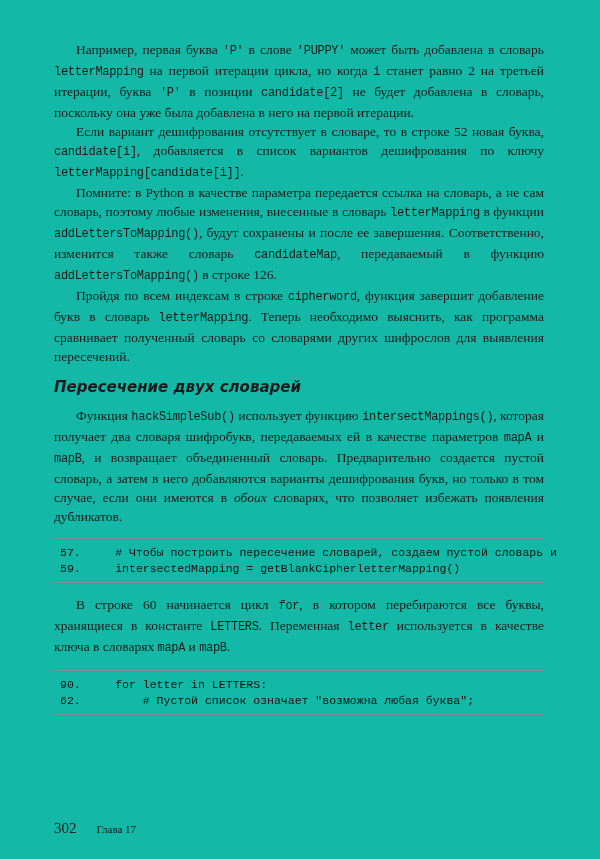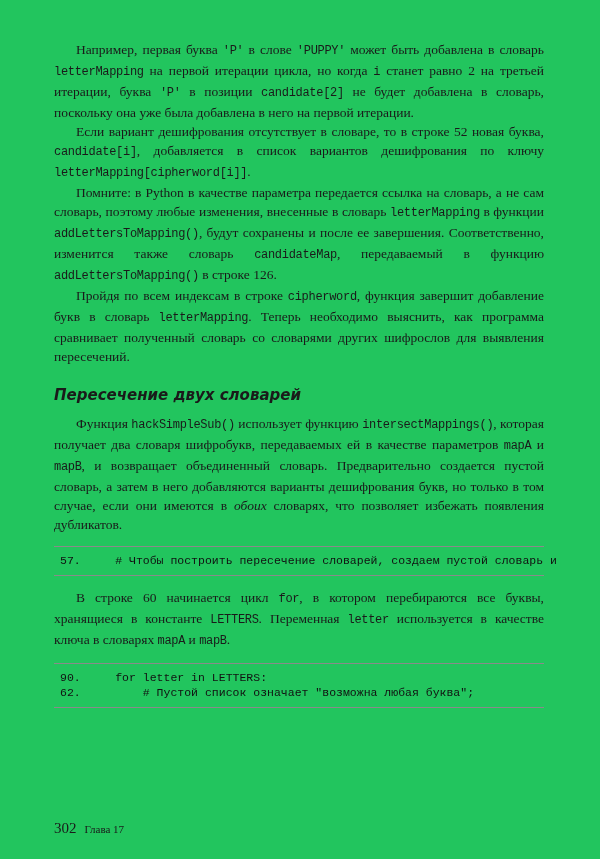--- a/index.html
+++ b/index.html
@@ -7,81 +7,81 @@
   body {
     width: 600px; height: 859px;
     font-family: "Liberation Serif", serif;
     color: #1a1a1a;
     overflow: hidden;
   }
   .page {
     position: relative;
     width: 600px; height: 859px;
     padding: 40px 56px 0 54px;
-    background: #22c55e;
+    background: #14b8a6;
   }
   .para {
     font-size: 13.5px;
     line-height: 19px;
     text-align: justify;
     text-indent: 22px;
   }
   .para .code {
     font-family: "Liberation Mono", monospace;
     font-size: 12px;
     letter-spacing: -0.3px;
   }
   .para .em { font-style: italic; }
   .section-heading {
     font-family: "DejaVu Sans", sans-serif;
     font-weight: bold;
     font-style: italic;
     font-size: 15px;
-    margin: 20px 0 10px 0;
+    margin: 12px 0 10px 0;
   }
   .code-block {
     border-top: 1px solid #8a8a8a;
     border-bottom: 1px solid #8a8a8a;
     margin: 12px 0 12px 0;
     padding: 6px 0 6px 6px;
     font-family: "Liberation Mono", monospace;
     font-size: 11.5px;
     line-height: 15.5px;
     white-space: pre;
     color: #111;
   }
   .footer {
     position: absolute;
     left: 54px;
     bottom: 22px;
     display: flex;
     align-items: baseline;
-    gap: 8px;
+    gap: 20px;
   }
   .footer .page-num { font-size: 15px; }
   .footer .chapter { font-size: 11px; }
 </style>
 </head>
 <body>
 
 <div class="page">
 
   <p class="para"><span>Например, первая буква </span><span class="code">'P'</span><span> в слове </span><span class="code">'PUPPY'</span><span> может быть добавлена в словарь </span><span class="code">letterMapping</span><span> на первой итерации цикла, но когда </span><span class="code">i</span><span> станет равно 2 на третьей итерации, буква </span><span class="code">'P'</span><span> в позиции </span><span class="code">candidate[2]</span><span> не будет добавлена в словарь, поскольку она уже была добавлена в него на первой итерации.</span></p>
 
-  <p class="para"><span>Если вариант дешифрования отсутствует в словаре, то в строке 52 новая буква, </span><span class="code">candidate[i]</span><span>, добавляется в список вариантов дешифрования по ключу </span><span class="code">letterMapping[cipherword[i]]</span><span>.</span></p>
+  <p class="para"><span>Если вариант дешифрования отсутствует в словаре, то в строке 52 новая буква, </span><span class="code">candidate[i]</span><span>, добавляется в список вариантов дешифрования по ключу </span><span class="code">letterMapping[candidate[i]]</span><span>.</span></p>
 
   <p class="para"><span>Помните: в Python в качестве параметра передается ссылка на словарь, а не сам словарь, поэтому любые изменения, внесенные в словарь </span><span class="code">letterMapping</span><span> в функции </span><span class="code">addLettersToMapping()</span><span>, будут сохранены и после ее завершения. Соответственно, изменится также словарь </span><span class="code">candidateMap</span><span>, передаваемый в функцию </span><span class="code">addLettersToMapping()</span><span> в строке 126.</span></p>
 
   <p class="para"><span>Пройдя по всем индексам в строке </span><span class="code">cipherword</span><span>, функция завершит добавление букв в словарь </span><span class="code">letterMapping</span><span>. Теперь необходимо выяснить, как программа сравнивает полученный словарь со словарями других шифрослов для выявления пересечений.</span></p>
 
   <h2 class="section-heading">Пересечение двух словарей</h2>
 
   <p class="para"><span>Функция </span><span class="code">hackSimpleSub()</span><span> использует функцию </span><span class="code">intersectMappings()</span><span>, которая получает два словаря шифробукв, передаваемых ей в качестве параметров </span><span class="code">mapA</span><span> и </span><span class="code">mapB</span><span>, и возвращает объединенный словарь. Предварительно создается пустой словарь, а затем в него добавляются варианты дешифрования букв, но только в том случае, если они имеются в </span><span class="em">обоих</span><span> словарях, что позволяет избежать появления дубликатов.</span></p>
 
-  <div class="code-block"><div class="code-line">57.     # Чтобы построить пересечение словарей, создаем пустой словарь и</div></div>
+  <div class="code-block"><div class="code-line">57.     # Чтобы построить пересечение словарей, создаем пустой словарь и</div><div class="code-line">59.     intersectedMapping = getBlankCipherletterMapping()</div></div>
 
 
   <p class="para"><span>В строке 60 начинается цикл </span><span class="code">for</span><span>, в котором перебираются все буквы, хранящиеся в константе </span><span class="code">LETTERS</span><span>. Переменная </span><span class="code">letter</span><span> используется в качестве ключа в словарях </span><span class="code">mapA</span><span> и </span><span class="code">mapB</span><span>.</span></p>
 
   <div class="code-block"><div class="code-line">90.     for letter in LETTERS:</div><div class="code-line">62.         # Пустой список означает "возможна любая буква";</div></div>
 
   <div class="footer">
     <span class="page-num">302</span>
     <span class="chapter">Глава 17</span>
   </div>

